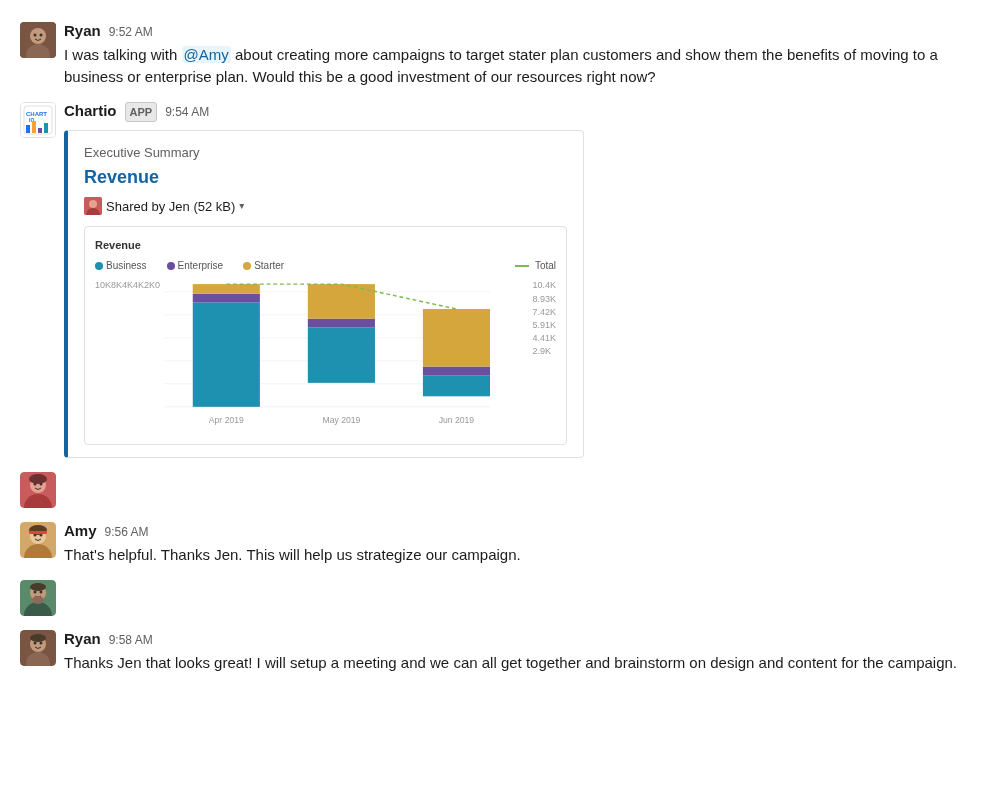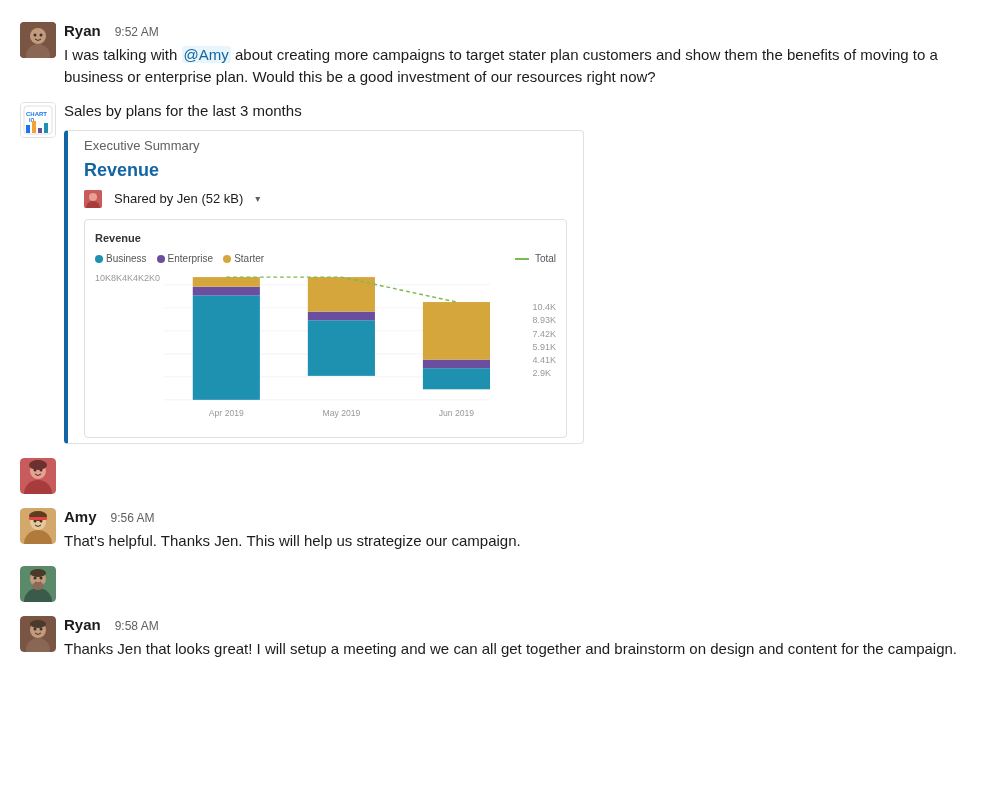--- a/index.html
+++ b/index.html
@@ -33,21 +33,21 @@
       font-size: 14px;
       font-weight: bold;
       color: #fff;
     }
 
     .message-content { flex: 1; min-width: 0; }
 
     .message-header {
       display: flex;
       align-items: baseline;
-      gap: 14px;
+      gap: 8px;
       margin-bottom: 2px;
     }
 
     .sender-name {
       font-weight: 900;
       font-size: 15px;
       color: #1d1c1d;
     }
 
     .app-badge {
@@ -76,42 +76,42 @@
       padding: 0 2px;
       border-radius: 3px;
     }
 
     
     .chart-card {
       border: 1px solid #e0e0e0;
       border-left: 4px solid #1264a3;
       border-radius: 4px;
       margin-top: 8px;
-      padding: 5px 16px;
+      padding: 12px 16px;
       max-width: 520px;
       background: #fff;
     }
 
     .card-section-title {
       font-size: 13px;
       color: #616061;
       margin-bottom: 2px;
     }
 
     .card-title {
       font-size: 18px;
       font-weight: 700;
       color: #1264a3;
       margin-bottom: 6px;
     }
 
     .shared-by {
       display: flex;
       align-items: center;
-      gap: 12px;
+      gap: 4px;
       font-size: 13px;
       color: #1d1c1d;
       margin-bottom: 10px;
     }
 
     .shared-avatar {
       width: 18px;
       height: 18px;
       border-radius: 3px;
       background: #d63b3b;
@@ -138,21 +138,21 @@
 
     .chart-title-row {
       font-size: 11px;
       color: #333;
       margin-bottom: 6px;
       font-weight: 600;
     }
 
     .legend {
       display: flex;
-      gap: 10px;
+      gap: 20px;
       font-size: 10px;
       color: #555;
       margin-bottom: 6px;
       flex-wrap: wrap;
     }
 
     .legend-item {
       display: flex;
       align-items: center;
       gap: 3px;
@@ -213,21 +213,25 @@
       <text x="5" y="13" font-size="6" font-weight="bold" fill="#1a73e8" font-family="Arial">CHART</text>
       <text x="8" y="19" font-size="5" fill="#1a73e8" font-family="Arial">IO</text>
 
       <rect x="5" y="22" width="4" height="8" fill="#1a73e8"></rect>
       <rect x="11" y="18" width="4" height="12" fill="#f4a234"></rect>
       <rect x="17" y="25" width="4" height="5" fill="#6b4f9e"></rect>
       <rect x="23" y="20" width="4" height="10" fill="#1e90b0"></rect>
     </svg>
   </div>
   <div class="message-content">
-    <div class="message-text">Sales by plans for the last 3 months</div>
+    <div class="message-header">
+      <span class="sender-name">Chartio</span>
+      <span class="app-badge">APP</span>
+      <span class="timestamp">9:54 AM</span>
+    </div>
 
     <div class="chart-card">
       <div class="card-section-title">Executive Summary</div>
       <div class="card-title">Revenue</div>
       <div class="shared-by">
         <span class="shared-avatar">
           <svg width="18" height="18" viewBox="0 0 18 18">
             <rect width="18" height="18" rx="2" fill="#c85b5b"></rect>
             <circle cx="9" cy="7" r="4" fill="#e8a090"></circle>
             <circle cx="9" cy="18" r="7" fill="#a83b3b"></circle>
@@ -290,21 +294,21 @@
             <rect x="270" y="88" width="70" height="9" fill="#6b4f9e"></rect>
             <rect x="270" y="28" width="70" height="60" fill="#d4a63c"></rect>
 
             <polyline points="65,2 185,2 305,28" fill="none" stroke="#7dba4d" stroke-width="1.5" stroke-dasharray="4,3"></polyline>
 
             <text x="65" y="147" text-anchor="middle" font-size="9" fill="#999">Apr 2019</text>
             <text x="185" y="147" text-anchor="middle" font-size="9" fill="#999">May 2019</text>
             <text x="305" y="147" text-anchor="middle" font-size="9" fill="#999">Jun 2019</text>
           </svg>
 
-          <div style="display:flex;flex-direction:column;justify-content:center;font-size:9px;color:#999;text-align:left;padding-left:4px;padding-bottom:18px;">
+          <div style="display:flex;flex-direction:column;justify-content:flex-start;font-size:9px;color:#999;text-align:left;padding-left:4px;padding-bottom:18px;">
             <span>10.4K</span>
             <span>8.93K</span>
             <span>7.42K</span>
             <span>5.91K</span>
             <span>4.41K</span>
             <span>2.9K</span>
           </div>
         </div>
       </div>
     </div>

